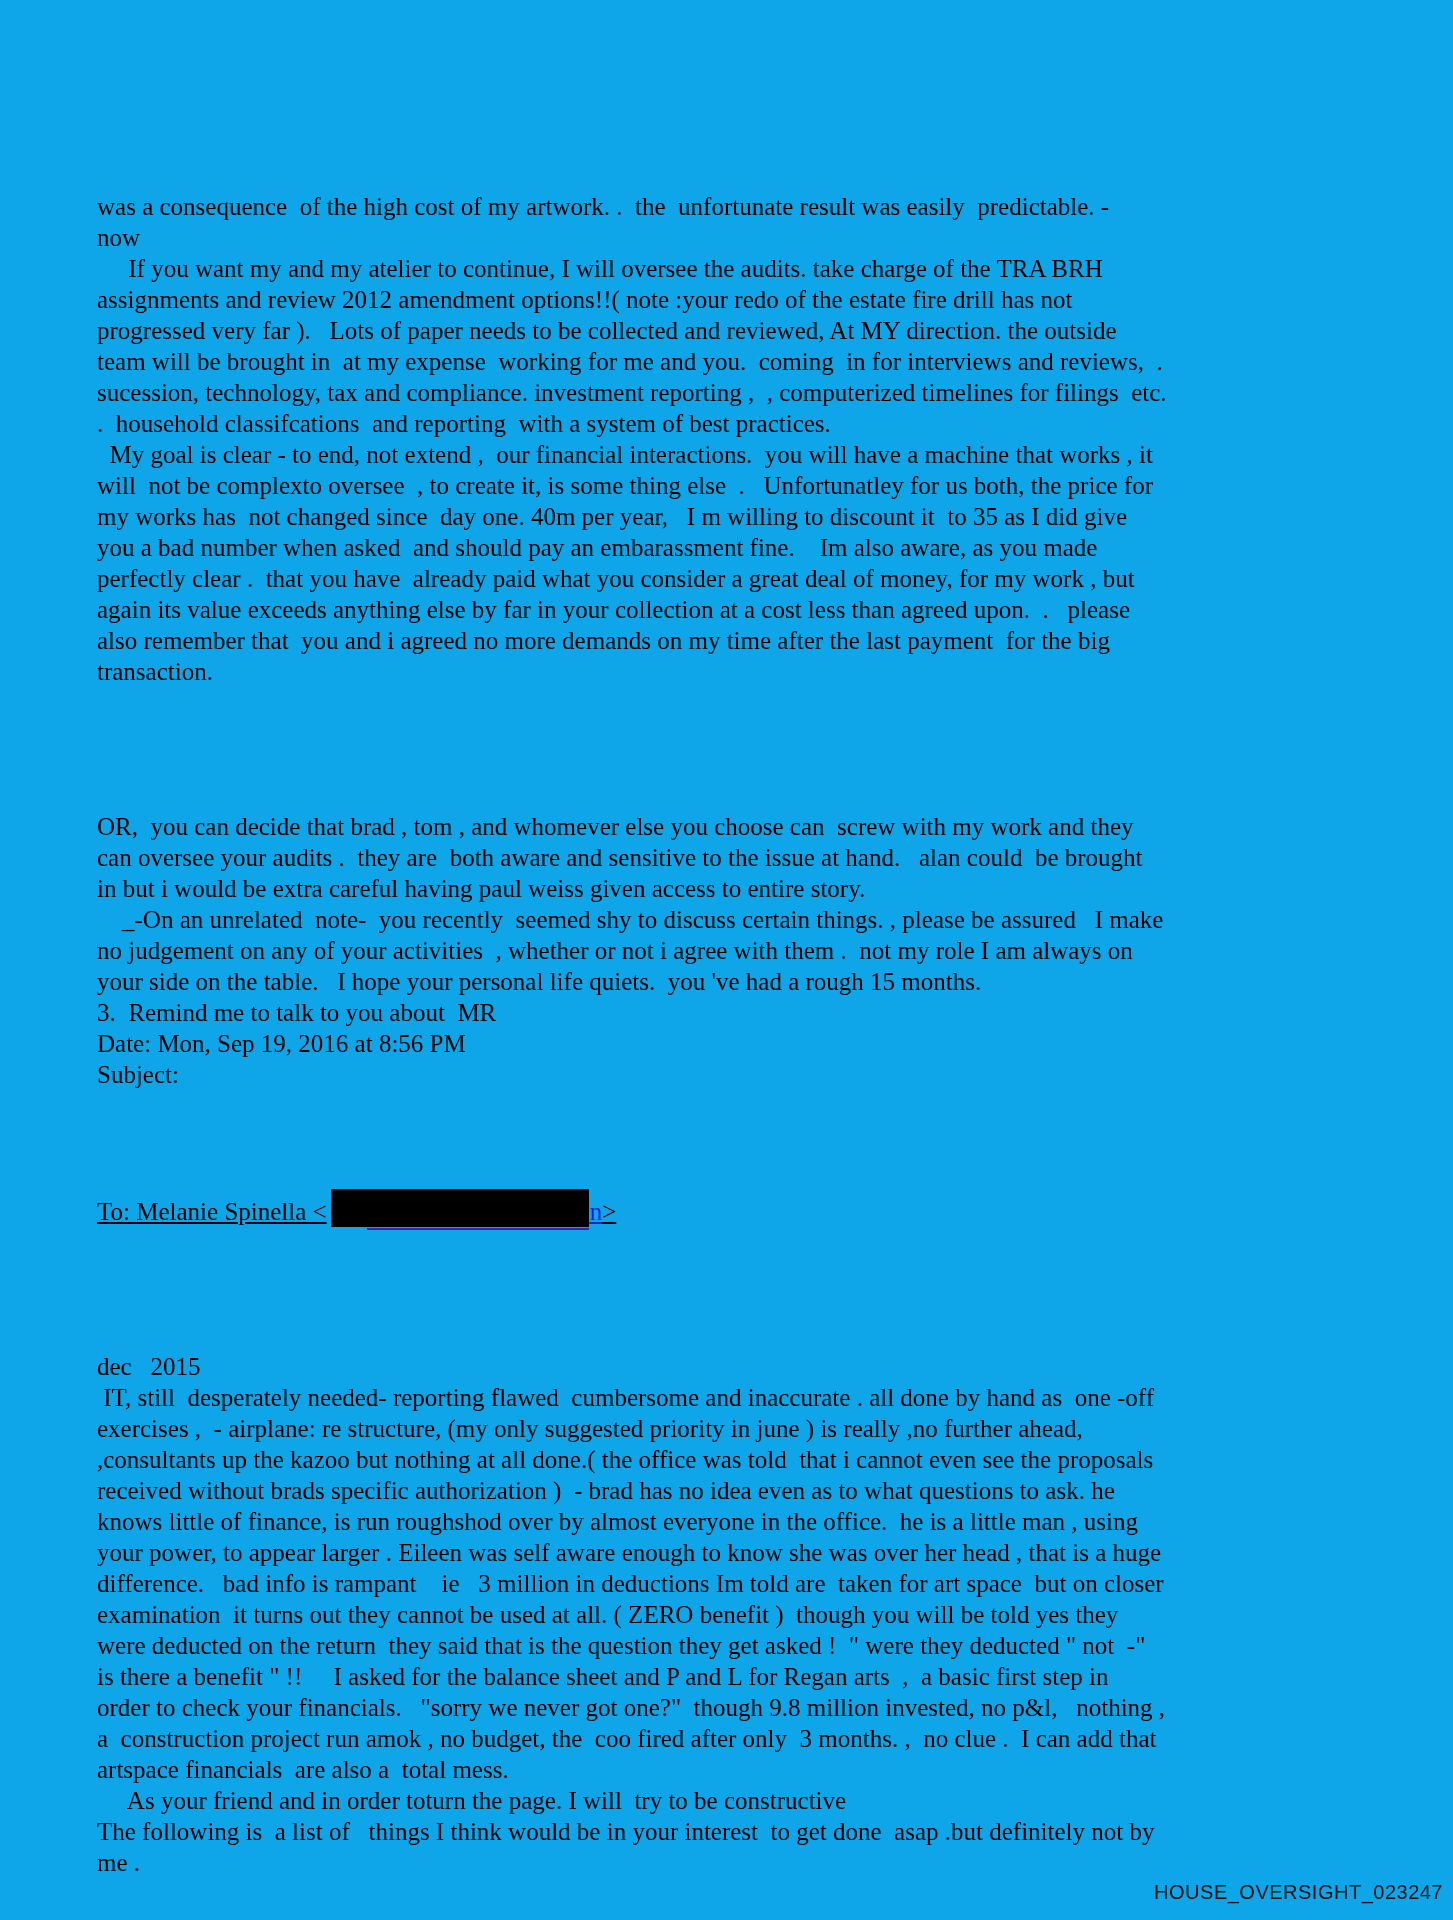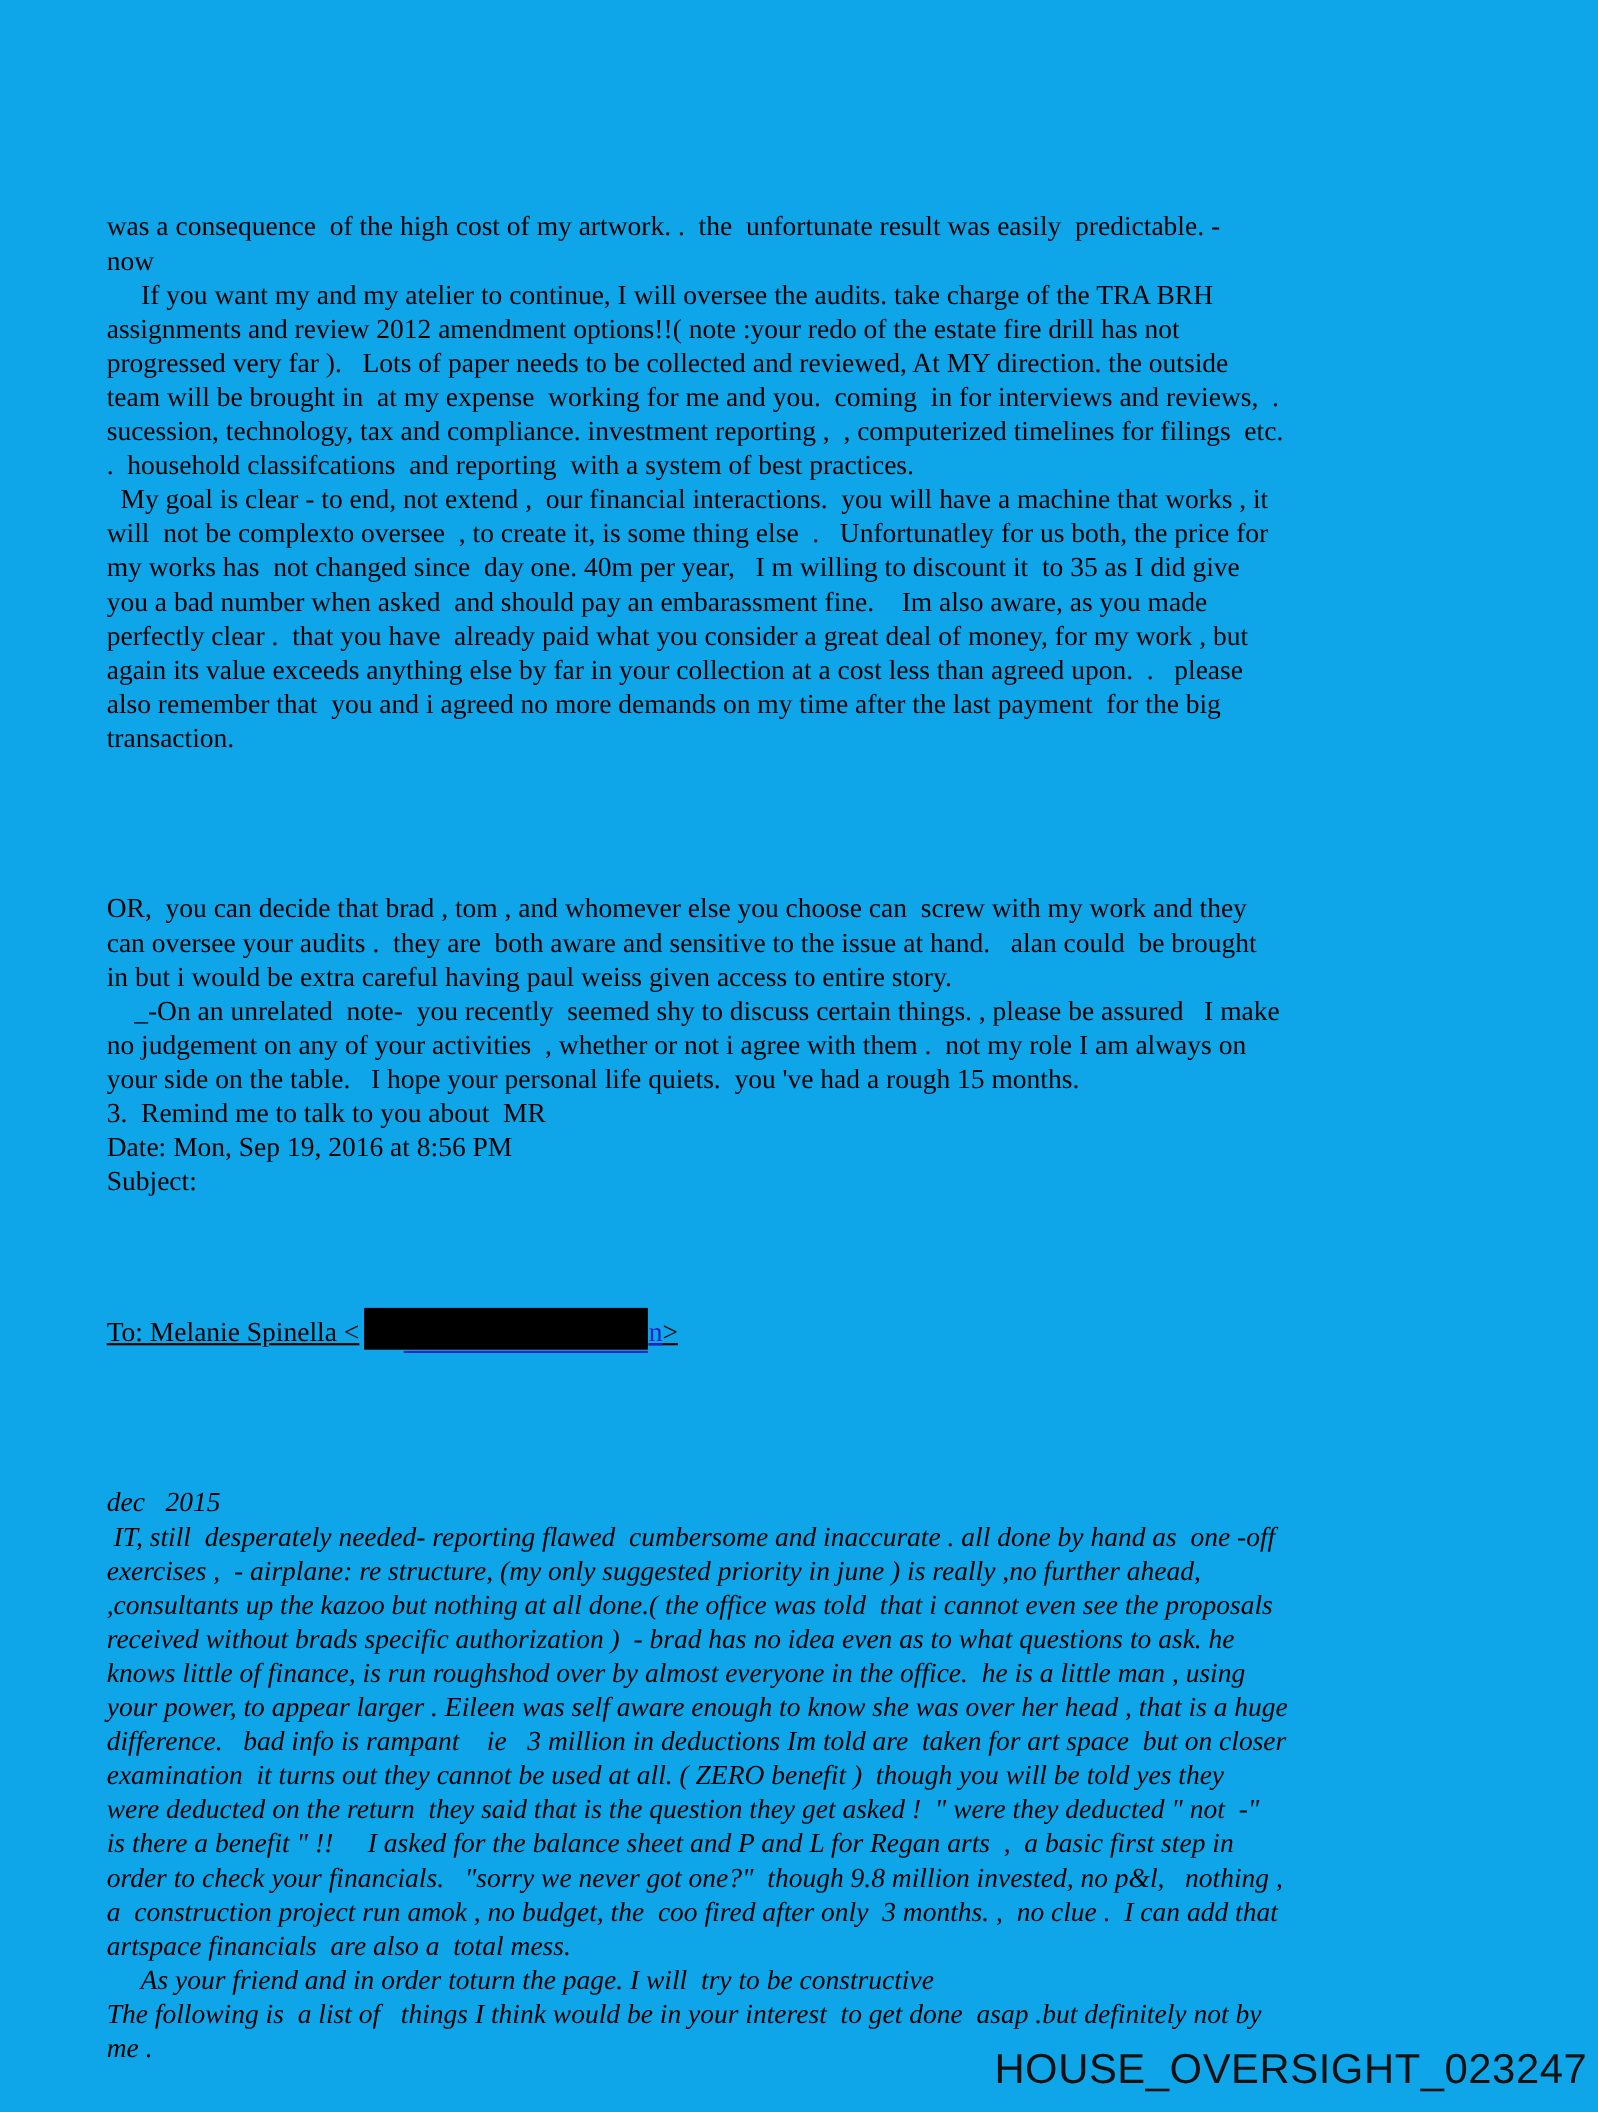--- a/index.html
+++ b/index.html
@@ -20,21 +20,21 @@
     position: absolute;
     left: 97px;
     top: 98px;
     width: 1290px;
     font-size: 25px;
     line-height: 31px;
     white-space: pre;
   }
   .para { white-space: pre; }
   .para-or      { margin-top: 31px; }
-  .para-dec     { margin-top: 31px; font-style: italic; }
+  .para-dec     { margin-top: 31px; }
   .to-line {
     white-space: pre;
     height: 44px;
     display: flex;
     align-items: flex-end;
     text-decoration: underline;
   }
   .redaction {
     display: inline-block;
     width: 258px;
@@ -56,21 +56,21 @@
   .link {
     color: #2222cc;
     text-decoration: underline;
     cursor: pointer;
   }
   .bates {
     position: absolute;
     right: 10px;
     bottom: 16px;
     font-family: "Liberation Sans", sans-serif;
-    font-size: 38px;
+    font-size: 20px;
     color: #111111;
     letter-spacing: 0.5px;
   }
 </style>
 </head>
 <body>
 
 <div class="page">
   <div class="content">
 

